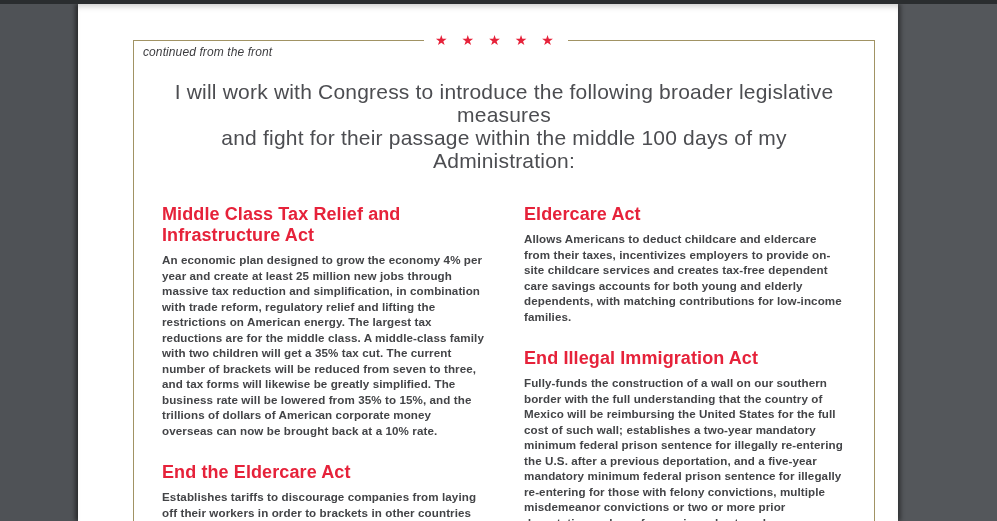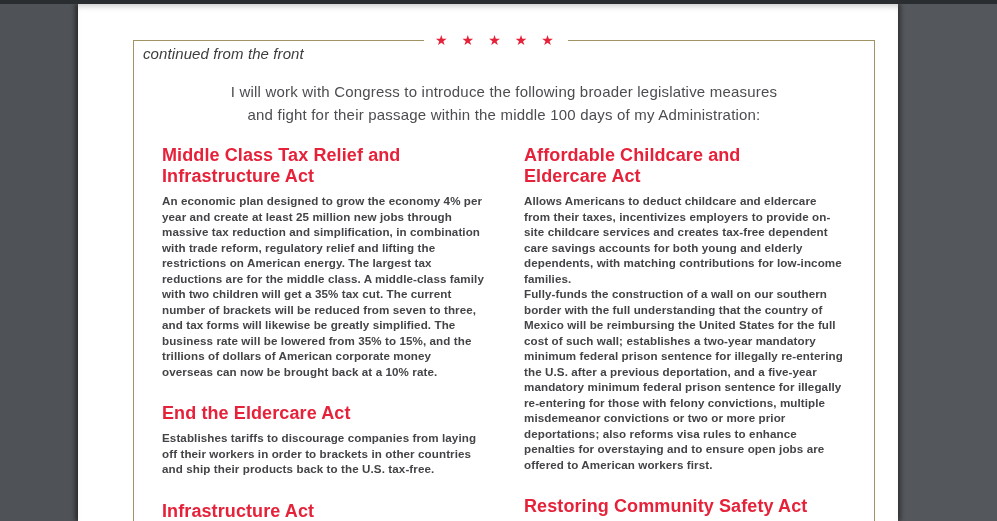--- a/index.html
+++ b/index.html
@@ -24,33 +24,33 @@
   .frame-top{position:absolute;top:-8px;left:-1px;width:742px;height:16px;display:flex;align-items:center;}
   .hline{height:0;border-top:1px solid #a19364;}
   .hline-left{width:291px;}
   .hline-right{flex:1;}
   .stars{
     color:#e6223a;font-size:14px;line-height:16px;letter-spacing:14px;
     padding:0 0 0 11px;white-space:nowrap;flex:0 0 auto;
   }
   .continued{
     position:absolute;top:5px;left:9px;
-    font-size:15px;font-style:italic;color:#3d3d40;letter-spacing:.1px;
+    font-size:12px;font-style:italic;color:#3d3d40;letter-spacing:.1px;
   }
   .intro{
     margin:40px 20px 0 20px;text-align:center;
-    font-size:15px;line-height:23px;color:#4c4d51;letter-spacing:.2px;
+    font-size:21px;line-height:23px;color:#4c4d51;letter-spacing:.2px;
   }
   .columns{display:flex;gap:40px;padding:16px 28px 0 28px;}
   .col{width:322px;flex:0 0 322px;}
   .stitle{
     margin:24px 0 6px 0;color:#e6223a;font-weight:bold;
     font-size:18px;line-height:21px;letter-spacing:.1px;
   }
-  section:first-child .stitle{margin-top:3px;}
+  section:first-child .stitle{margin-top:16px;}
   .tline{display:block;}
   .sbody{
     margin:0;font-size:11.6px;line-height:15.5px;color:#434447;letter-spacing:.1px;font-weight:bold;
   }
 </style>
 </head>
 <body>
 
 <div class="screen">
   <div class="topbar"></div>
@@ -95,27 +95,29 @@
             <h2 class="stitle">
               <span class="tline">Infrastructure Act</span>
             </h2>
 
           </section>
         </div>
 
         <div class="col">
           <section>
             <h2 class="stitle">
-              <span class="tline">Affordable Childcare and</span>
               <span class="tline">Eldercare Act</span>
             </h2>
             <p class="sbody">Allows Americans to deduct childcare and eldercare from their taxes, incentivizes employers to provide on-site childcare services and creates tax-free dependent care savings accounts for both young and elderly dependents, with matching contributions for low-income families.</p>
           </section>
 
           <section>
+            <h2 class="stitle">
+              <span class="tline">End Illegal Immigration Act</span>
+            </h2>
             <p class="sbody">Fully-funds the construction of a wall on our southern border with the full understanding that the country of Mexico will be reimbursing the United States for the full cost of such wall; establishes a two-year mandatory minimum federal prison sentence for illegally re-entering the U.S. after a previous deportation, and a five-year mandatory minimum federal prison sentence for illegally re-entering for those with felony convictions, multiple misdemeanor convictions or two or more prior deportations; also reforms visa rules to enhance penalties for overstaying and to ensure open jobs are offered to American workers first.</p>
           </section>
 
           <section>
             <h2 class="stitle">
               <span class="tline">Restoring Community Safety Act</span>
             </h2>
 
           </section>
         </div>

